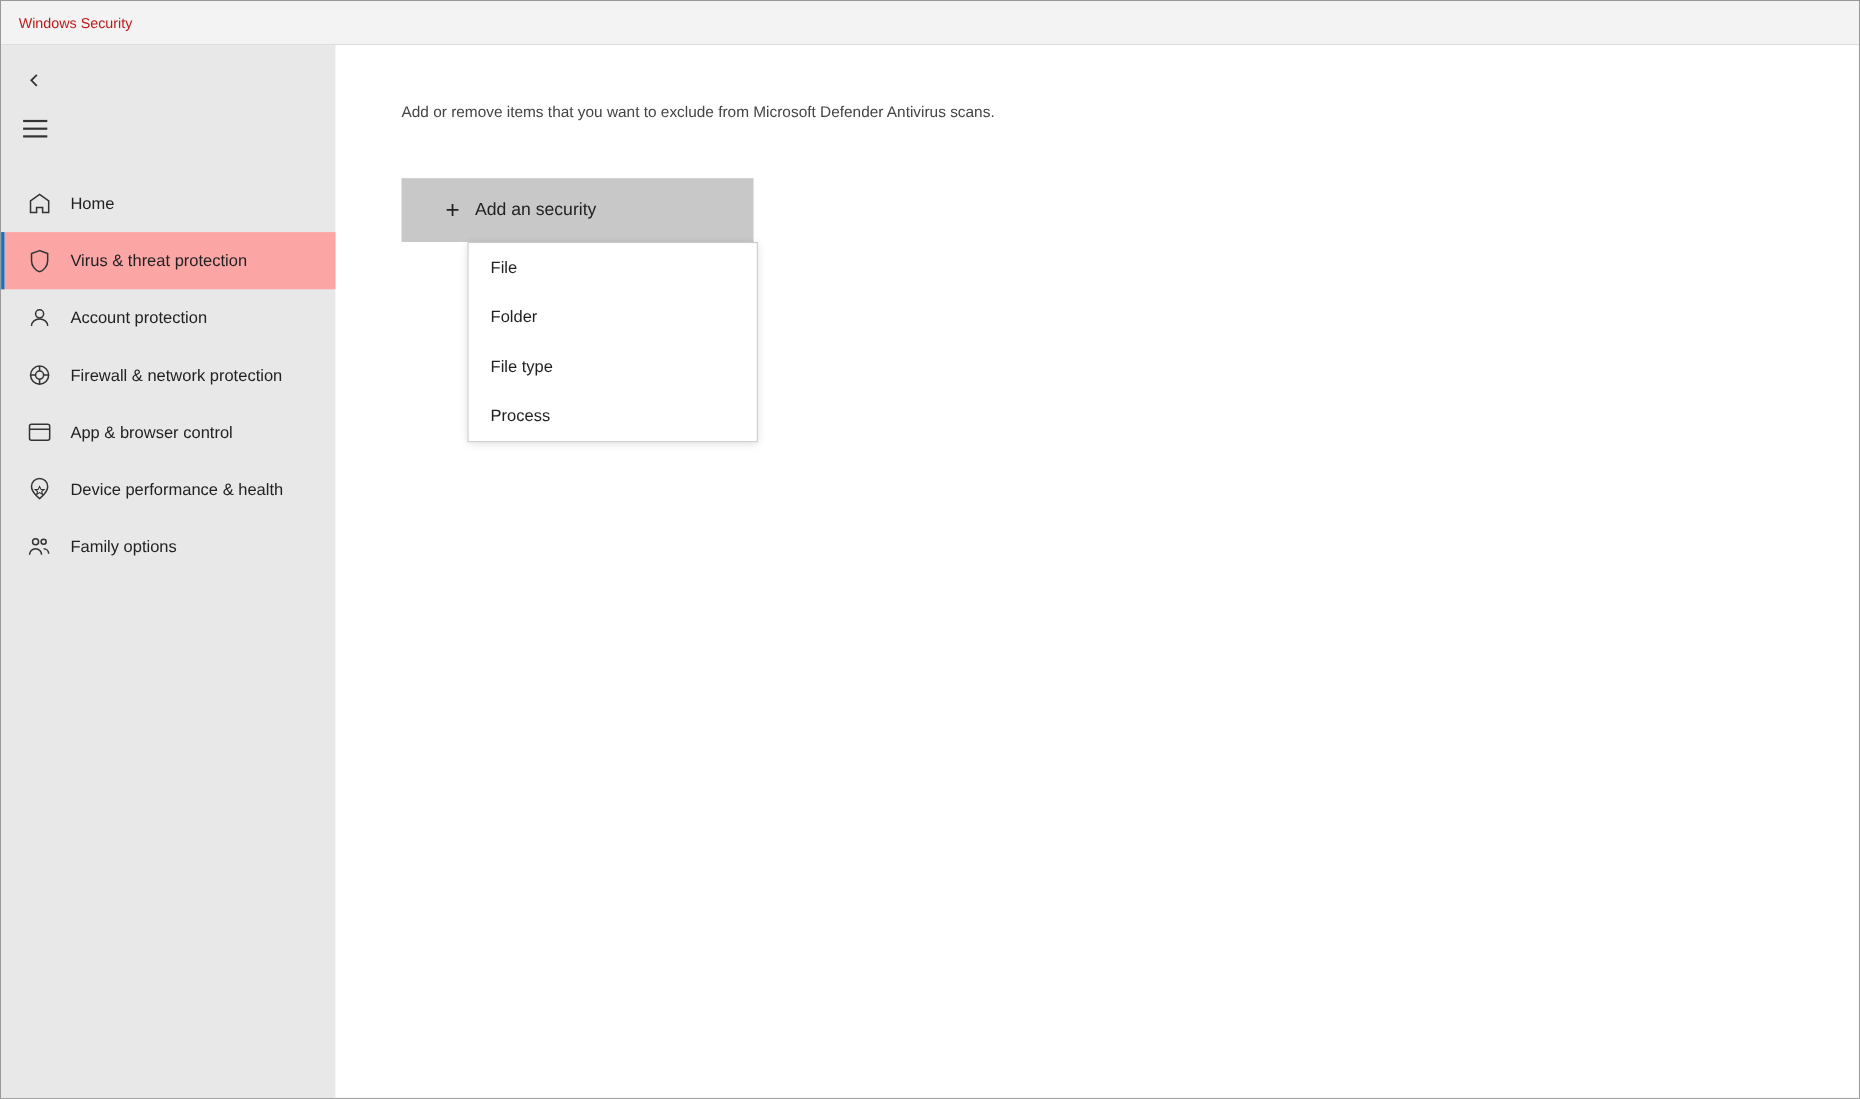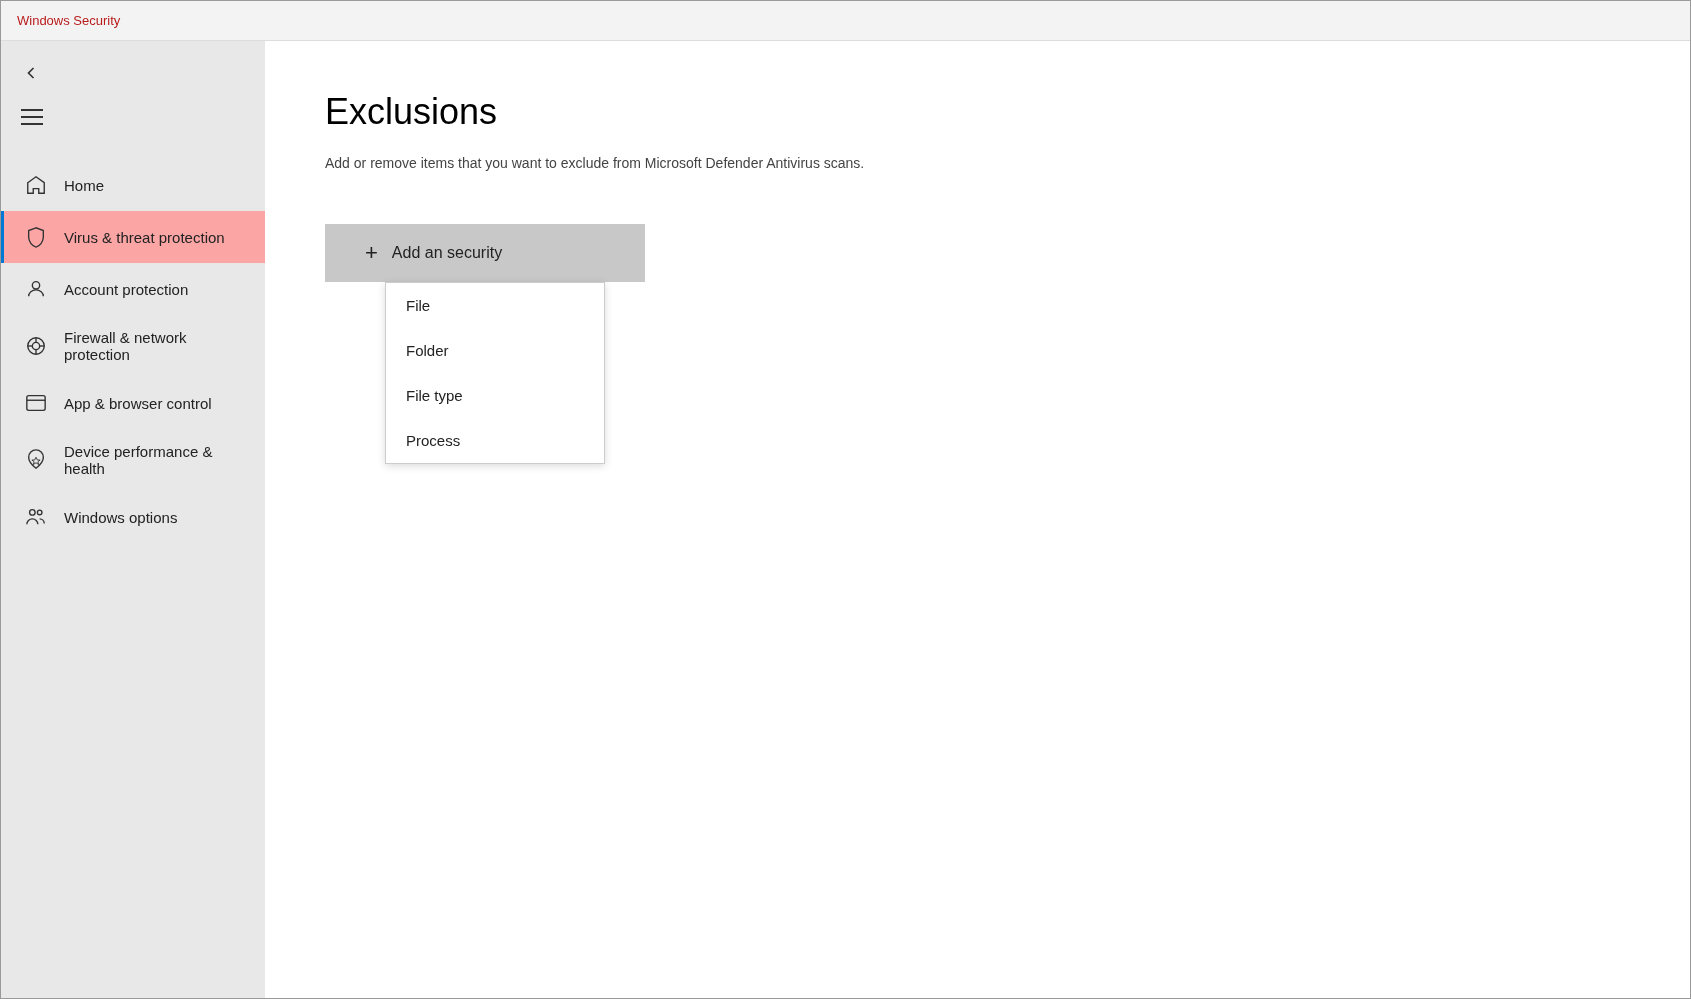--- a/index.html
+++ b/index.html
@@ -23,21 +23,21 @@
       align-items: center;
     }
 
     .app-container {
       display: flex;
       height: calc(999px - 40px);
     }
 
     
     .sidebar {
-      width: 264px;
+      width: 304px;
       background: #e8e8e8;
       height: 100%;
       display: flex;
       flex-direction: column;
       padding-top: 10px;
     }
 
     .sidebar-back {
       display: flex;
       align-items: center;
@@ -131,21 +131,21 @@
     .plus-icon {
       font-size: 22px;
       font-weight: 300;
       line-height: 1;
     }
 
     .dropdown-menu {
       background: #ffffff;
       border: 1px solid #ccc;
       box-shadow: 0 2px 8px rgba(0,0,0,0.15);
-      width: 220px;
+      width: 264px;
       position: absolute;
       top: 100%;
       left: 60px;
       z-index: 100;
     }
 
     .dropdown-item {
       padding: 14px 20px;
       font-size: 15px;
       color: #222;
@@ -257,29 +257,28 @@
 
       <div class="nav-item">
         <span class="nav-icon">
           <svg viewBox="0 0 24 24">
             <circle cx="8" cy="7" r="3"></circle>
             <circle cx="16" cy="7" r="2.5"></circle>
             <path d="M2 20c0-3.3 2.7-6 6-6s6 2.7 6 6"></path>
             <path d="M16 14c2.8 0 5 2.2 5 5"></path>
           </svg>
         </span>
-        <span>Windows options</span>
+        <span>Family options</span>
       </div>
 
     </nav>
   </div>
 
   <div class="main-content">
 
-    <h1 class="page-title">Exclusions</h1>
 
     <p class="page-description">Add or remove items that you want to exclude from Microsoft Defender Antivirus scans.</p>
 
     <div class="btn-wrapper">
       <button class="add-exclusion-btn">
         <span class="plus-icon">+</span>
         <span>Add an security</span>
       </button>
 
       <div class="dropdown-menu">

